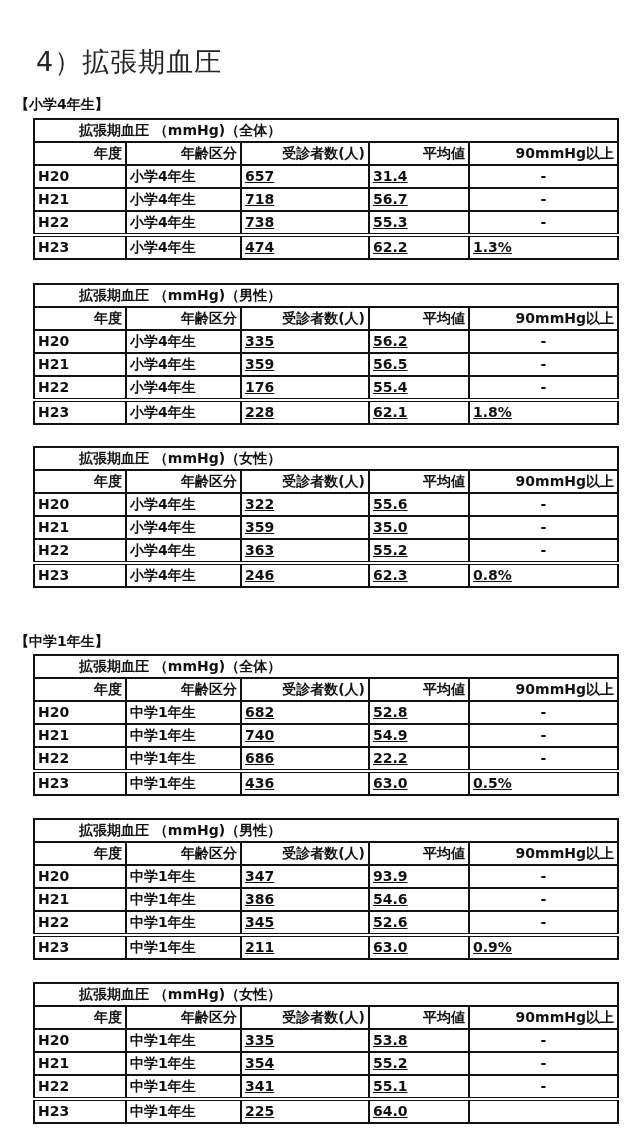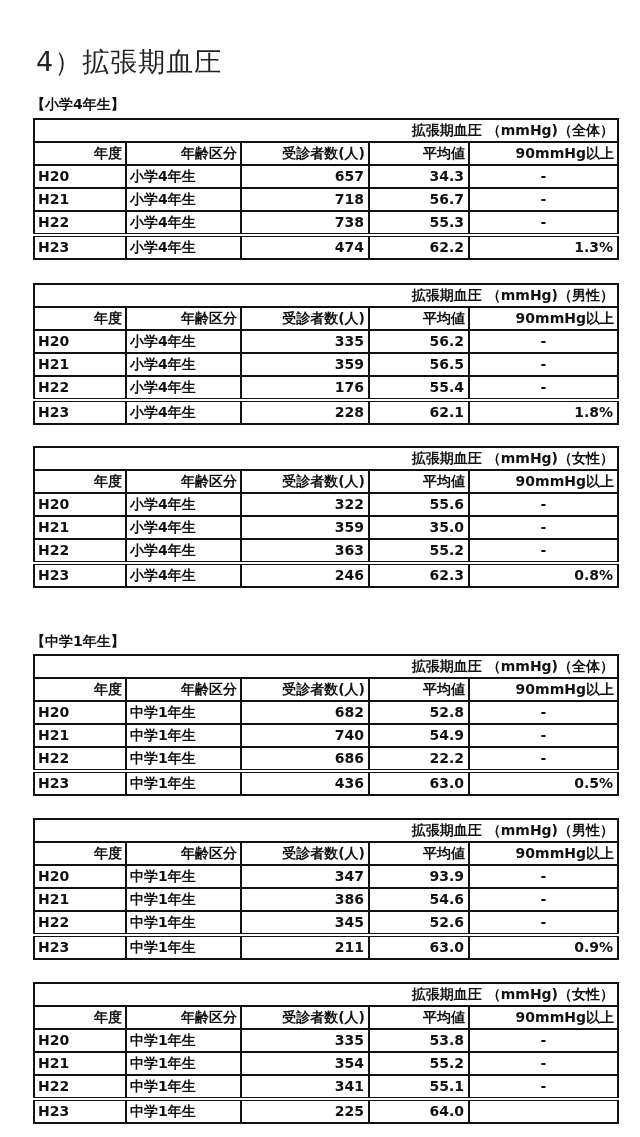--- a/index.html
+++ b/index.html
@@ -1,27 +1,27 @@
 <!DOCTYPE html>
 <html><head>
 <meta charset="utf-8">
 <style>
   html, body { margin:0; padding:0; background:#ffffff; }
   body { width:640px; height:1137px; position:relative; overflow:hidden;
          font-family:"DejaVu Sans", "Liberation Sans", sans-serif; color:#111; }
   .page-title { position:absolute; left:36px; top:44px; font-size:27px; font-weight:normal;
                 letter-spacing:1px; color:#222; }
-  .section-label { position:absolute; left:31px; font-size:14px; font-weight:bold; color:#111; }
+  .section-label { position:absolute; left:15px; font-size:14px; font-weight:bold; color:#111; }
   table.bp { position:absolute; left:33px; width:584px; border-collapse:collapse;
              table-layout:fixed; font-size:14px; font-weight:bold; }
   table.bp td, table.bp th { border:2px solid #111; height:21px; padding:0 3px; line-height:19px;
                              white-space:nowrap; overflow:hidden; }
   table.bp th { font-weight:bold; text-align:right; }
-  table.bp .caption-cell { text-align:right;padding-left:44px; }
-  table.bp td.num { text-align:right; padding-right:4px; }
+  table.bp .caption-cell { text-align:left;padding-left:44px; }
+  table.bp td.num { text-align:left; padding-right:4px;text-decoration:underline; }
   table.bp td.center { text-align:center; }
   table.bp tr.last td { border-top:4px double #111; }
   col.c1 { width:92px; } col.c2 { width:115px; } col.c3 { width:128px; }
   col.c4 { width:100px; } col.c5 { width:149px; }
   .watermark { position:absolute; left:530px; top:1101px; font-family:"DejaVu Sans", sans-serif;
                font-weight:bold; font-size:21px; color:#8a8a8a; letter-spacing:-0.5px; opacity:0.85;margin-top:46px; }
 </style>
 </head>
 <body>
 
@@ -45,21 +45,21 @@
           <th>年度</th>
           <th>年齢区分</th>
           <th>受診者数(人)</th>
           <th>平均値</th>
           <th>90mmHg以上</th>
         </tr>
         <tr>
           <td>H20</td>
           <td>小学4年生</td>
           <td class="num">657</td>
-          <td class="num">34.3</td>
+          <td class="num">31.4</td>
           <td class="center">-</td>
         </tr>
         <tr>
           <td>H21</td>
           <td>小学4年生</td>
           <td class="num">718</td>
           <td class="num">56.7</td>
           <td class="center">-</td>
         </tr>
         <tr>

